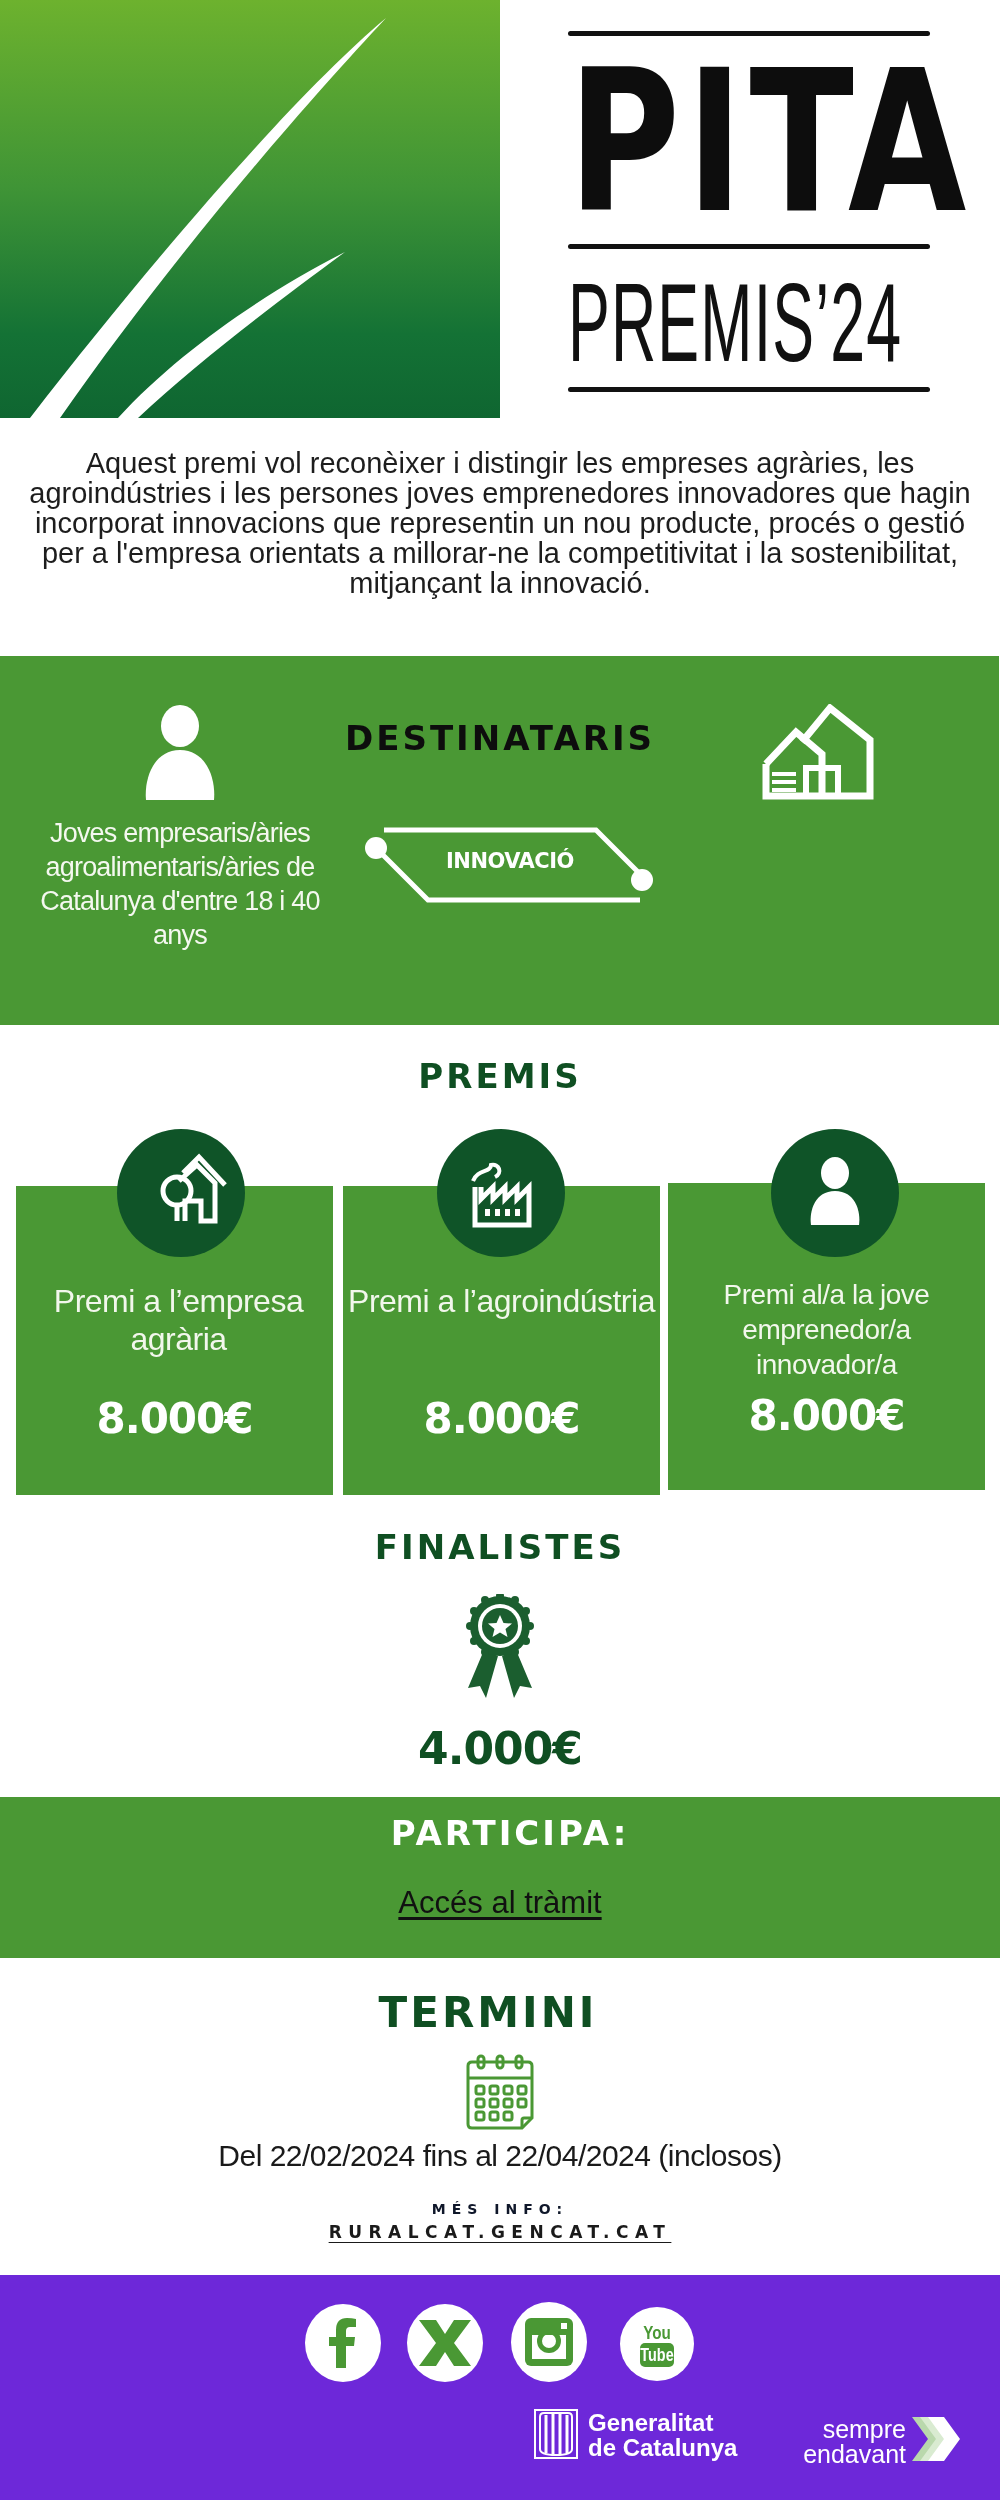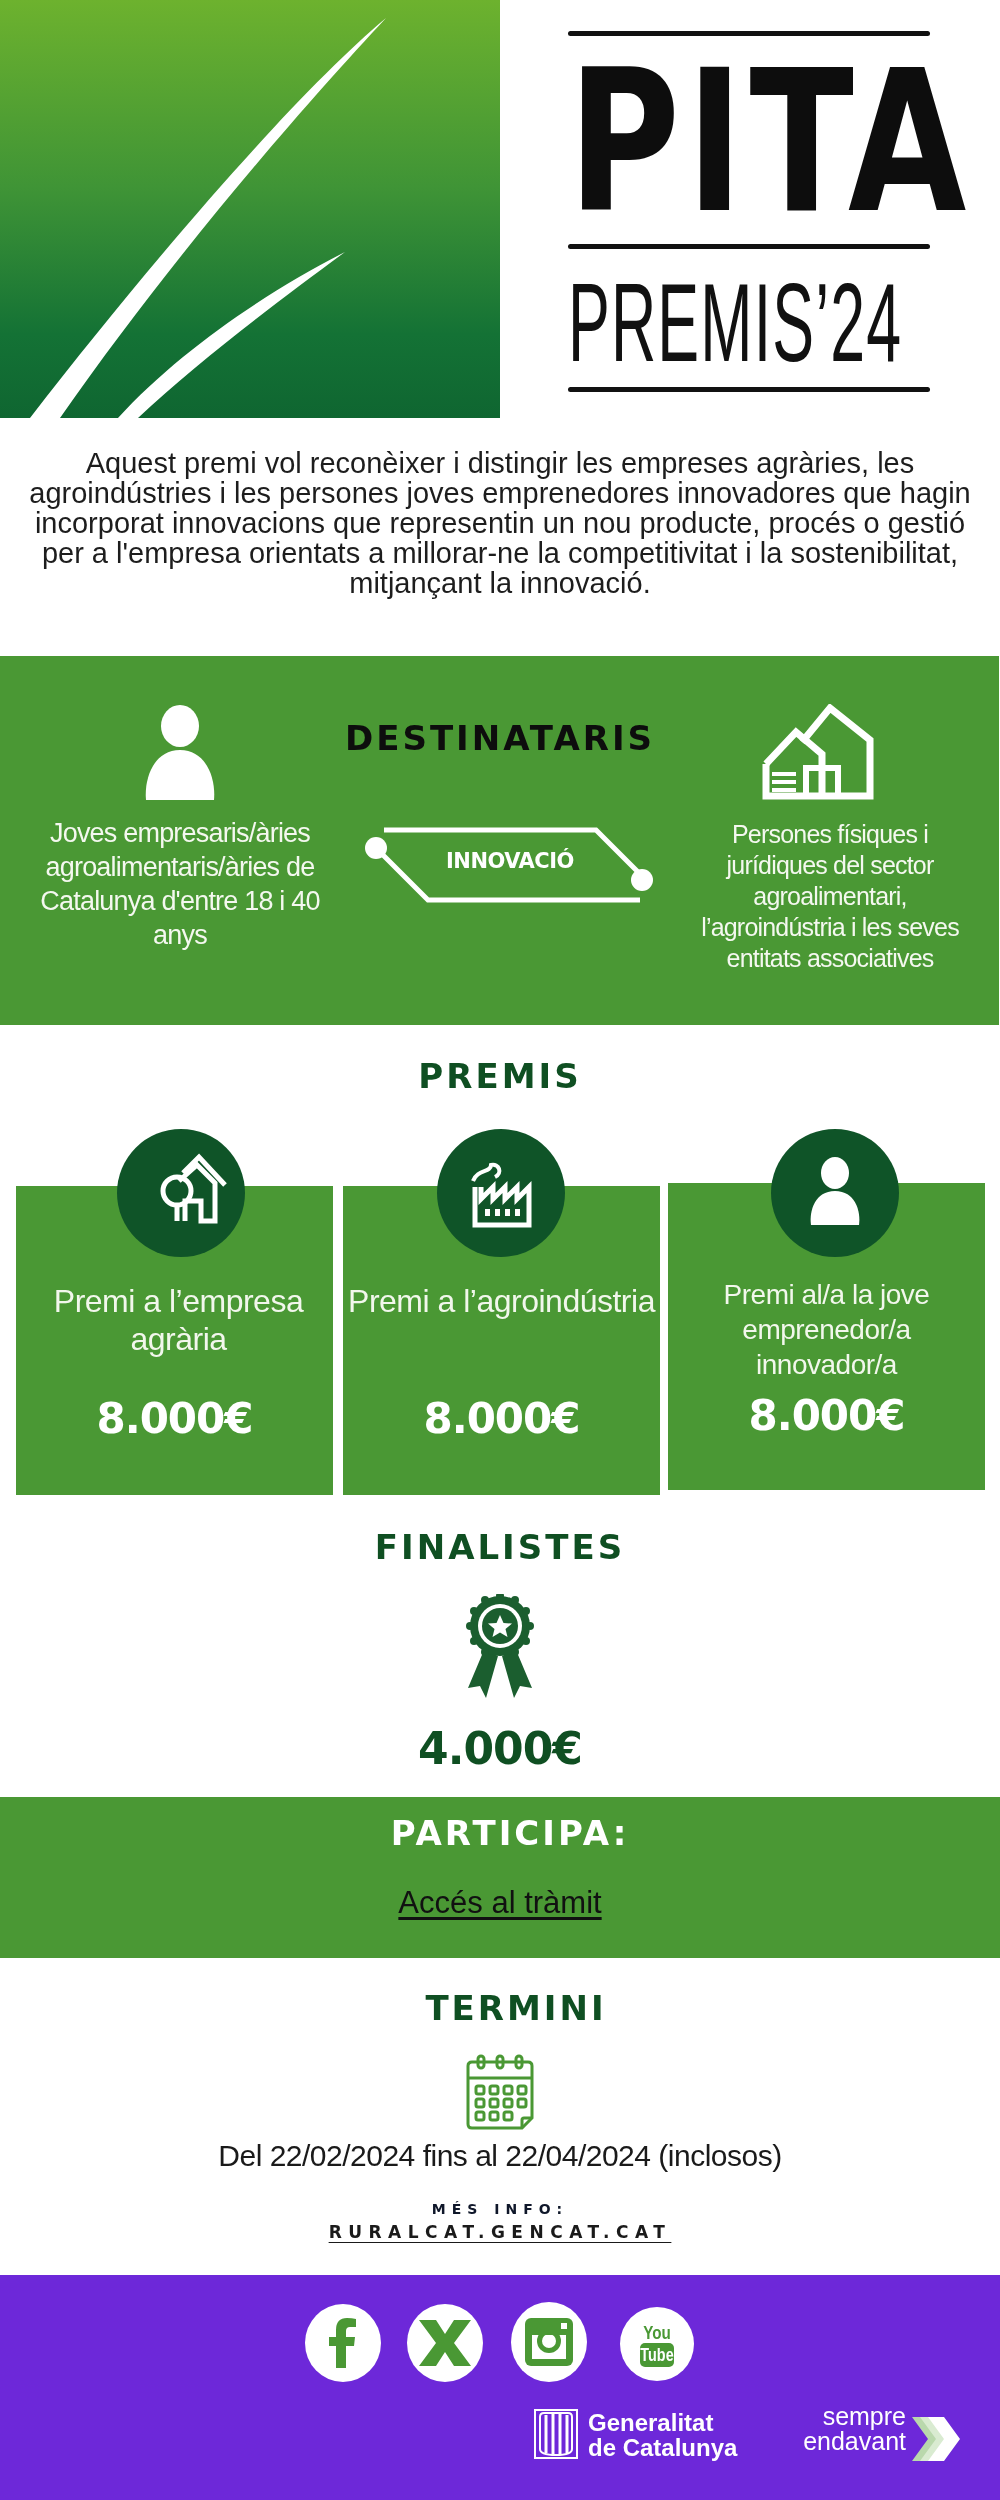--- a/index.html
+++ b/index.html
@@ -30,21 +30,21 @@
   .dest-text { color: #f4f8ef; font-size: 25px; line-height: 31px; letter-spacing: -0.8px; }
   #dest-left-text { left: 20px; top: 160px; width: 320px; font-size: 27px; line-height: 34px; }
   #dest-right-text { left: 680px; top: 163px; width: 300px; }
   #innov-label { left: 390px; top: 193px; width: 240px; font-family: "DejaVu Sans", sans-serif; font-weight: bold;
     font-size: 21px; color: #ffffff; letter-spacing: -0.5px; }
 
   
   .section-heading { font-family: "DejaVu Sans", sans-serif; font-weight: bold; color: #0f4f22; letter-spacing: 3px; }
   #premis-heading { left: 300px; top: 1056px; width: 400px; font-size: 34px; }
   #finalistes-heading { left: 300px; top: 1527px; width: 400px; font-size: 34px; }
-  #termini-heading { left: 316px; top: 1988px; width: 400px; font-size: 34px; }
+  #termini-heading { left: 288px; top: 1988px; width: 400px; font-size: 42px; }
 
   
   .card { background: #4a9834; }
   .card-circle { width: 128px; height: 128px; border-radius: 50%; background: #0f5428; }
   .card-title { color: #f2f7ec; font-size: 32px; line-height: 38px; letter-spacing: -0.5px; }
   .card-amount { color: #ffffff; font-family: "DejaVu Sans", sans-serif; font-weight: bold; font-size: 42px; letter-spacing: -1px; }
 
   
   #final-amount { left: 300px; top: 1723px; width: 400px; font-family: "DejaVu Sans", sans-serif; font-weight: bold;
     font-size: 44px; color: #0f4f22; letter-spacing: -1px; }
@@ -63,21 +63,21 @@
   #ruralcat { left: 300px; top: 2222px; width: 400px; font-family: "DejaVu Sans", sans-serif; font-weight: bold;
     font-size: 17px; letter-spacing: 6.5px; color: #1a1a1a; }
   #ruralcat span { text-decoration: underline; text-underline-offset: 4px; cursor: pointer; }
 
   
   #footer { left: 0; top: 2275px; width: 1000px; height: 225px; background: #6d28d9; }
   .social { position: absolute; width: 76px; height: 78px; border-radius: 50%; background: #ffffff;
     display: flex; align-items: center; justify-content: center; cursor: pointer; }
   #gencat-text { left: 588px; top: 135px; font-family: "Liberation Sans", sans-serif; font-weight: bold;
     font-size: 24px; line-height: 25px; color: #ffffff; }
-  #sempre-text { left: 770px; top: 129px; width: 136px; text-align: right; font-family: "Liberation Sans", sans-serif;
+  #sempre-text { left: 770px; top: 142px; width: 136px; text-align: right; font-family: "Liberation Sans", sans-serif;
     font-size: 25px; line-height: 25px; color: #ffffff; }
 </style>
 </head>
 <body>
 
 <div id="logo-block" class="abs">
   <svg width="500" height="418" viewBox="0 0 500 418">
     <path d="M386 18 C 300 90, 160 250, 30 418 L 60 418 C 170 260, 300 110, 386 18 Z" fill="#ffffff"></path>
     <path d="M345 252 C 270 290, 180 350, 118 418 L 138 418 C 200 360, 280 300, 345 252 Z" fill="#ffffff"></path>
   </svg>
@@ -105,21 +105,20 @@
     <line x1="10" y1="86" x2="34" y2="86" stroke="#ffffff" stroke-width="4"></line>
   </svg>
   <p id="dest-left-text" class="abs center dest-text">Joves empresaris/àries agroalimentaris/àries de Catalunya d'entre 18 i 40 anys</p>
   <svg class="abs" style="left:362px; top:168px;" width="296" height="90" viewBox="0 0 296 90">
     <polyline points="22,6 234,6 282,54" fill="none" stroke="#ffffff" stroke-width="5"></polyline>
     <polyline points="14,24 66,76 278,76" fill="none" stroke="#ffffff" stroke-width="5"></polyline>
     <circle cx="14" cy="24" r="11" fill="#ffffff"></circle>
     <circle cx="280" cy="56" r="11" fill="#ffffff"></circle>
   </svg>
   <div id="innov-label" class="abs center">INNOVACIÓ</div>
-  <p id="dest-right-text" class="abs center dest-text">Persones físiques i jurídiques del sector agroalimentari, l’agroindústria i les seves entitats associatives</p>
 </section>
 
 <h2 id="premis-heading" class="abs center section-heading">PREMIS</h2>
 
 <div class="abs card" style="left:16px; top:1186px; width:317px; height:309px;">
   <p class="abs center card-title" style="left:4px; top:96px; width:317px;">Premi a l’empresa agrària</p>
   <div class="abs center card-amount" style="left:0; top:208px; width:317px;">8.000€</div>
 </div>
 <div class="abs card-circle" style="left:117px; top:1129px;">
   <svg width="128" height="128" viewBox="0 0 128 128">

